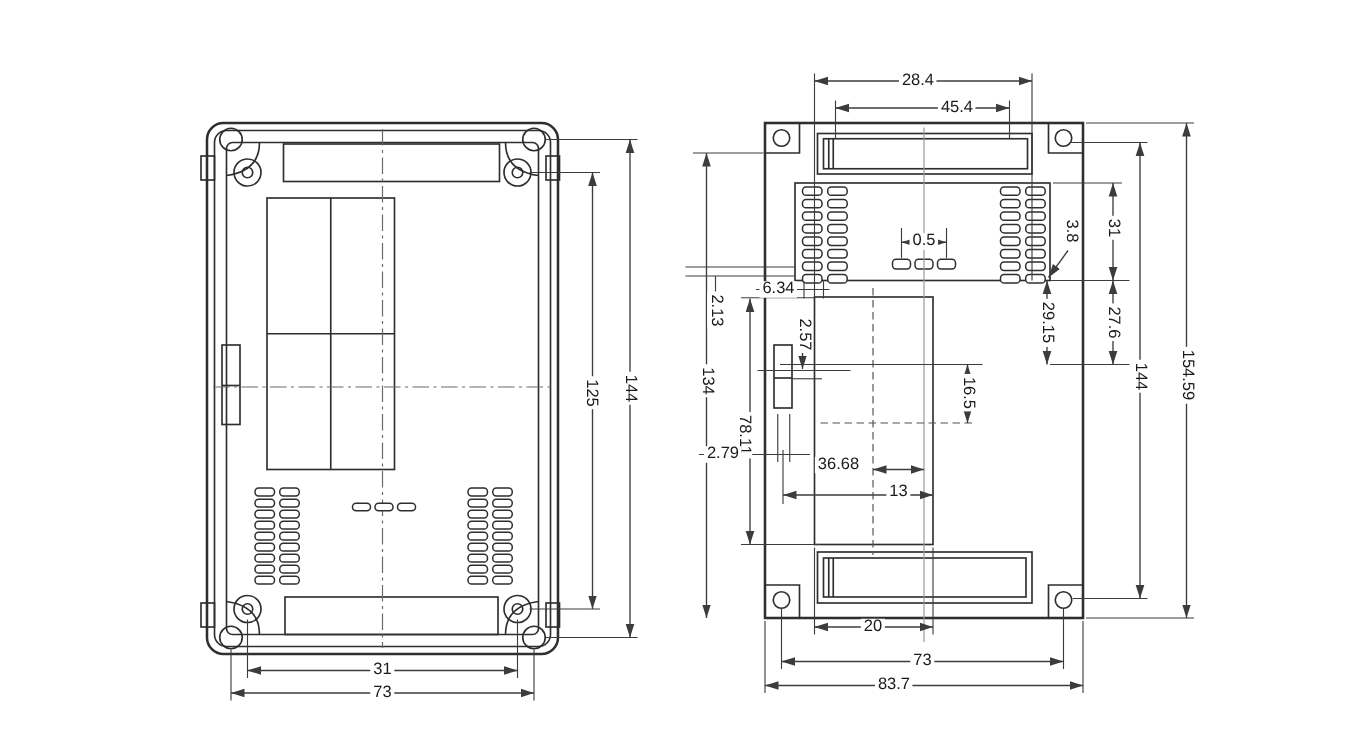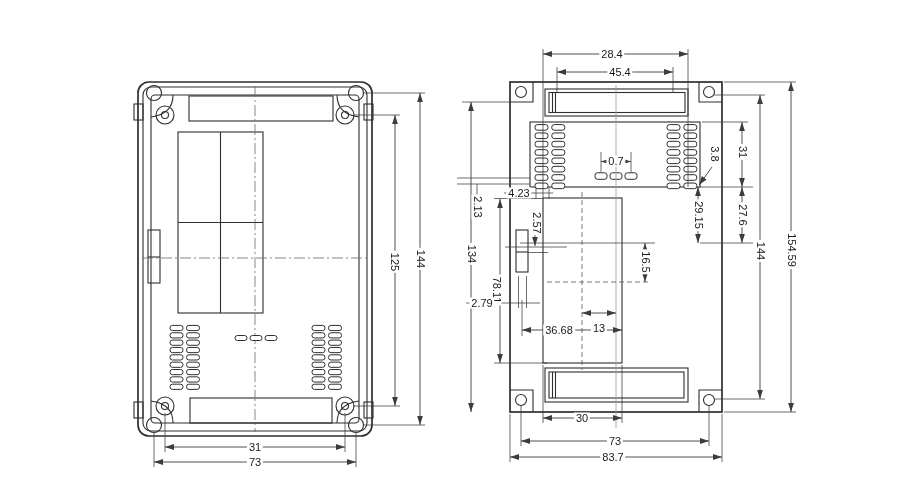--- a/index.html
+++ b/index.html
@@ -267,34 +267,34 @@
       <line class="dl" x1="557" y1="72" x2="673" y2="72" marker-start="url(#ar)" marker-end="url(#ar)"></line>
     </g>
   </svg>
 
   <div class="dim" style="left:255px;top:447px">31</div>
   <div class="dim" style="left:255px;top:462px">73</div>
   <div class="dim v" style="left:394px;top:262px">125</div>
   <div class="dim v" style="left:420px;top:259px">144</div>
 
   <div class="dim" style="left:612px;top:54px">28.4</div>
-  <div class="dim" style="left:620px;top:72px">45.4</div>
-  <div class="dim" style="left:616px;top:161px">0.7</div>
-  <div class="dim" style="left:519px;top:193px">4.23</div>
+  <div class="dim" style="left:638px;top:72px">45.4</div>
+  <div class="dim" style="left:616px;top:161px">0.5</div>
+  <div class="dim" style="left:519px;top:193px">6.34</div>
   <div class="dim v" style="left:477px;top:207px">2.13</div>
   <div class="dim v" style="left:471px;top:254px">134</div>
   <div class="dim v" style="left:536px;top:223px">2.57</div>
   <div class="dim v" style="left:496px;top:290px">78.11</div>
   <div class="dim" style="left:482px;top:303px">2.79</div>
-  <div class="dim" style="left:559px;top:330px">36.68</div>
+  <div class="dim" style="left:559px;top:310px">36.68</div>
   <div class="dim" style="left:599px;top:328px">13</div>
   <div class="dim v" style="left:645px;top:262px">16.5</div>
   <div class="dim v" style="left:714px;top:154px">3.8</div>
   <div class="dim v" style="left:742px;top:152px">31</div>
   <div class="dim v" style="left:698px;top:215px">29.15</div>
   <div class="dim v" style="left:742px;top:215px">27.6</div>
   <div class="dim v" style="left:760px;top:251px">144</div>
   <div class="dim v" style="left:791px;top:250px">154.59</div>
-  <div class="dim" style="left:582px;top:418px">30</div>
+  <div class="dim" style="left:582px;top:418px">20</div>
   <div class="dim" style="left:615px;top:441px">73</div>
-  <div class="dim" style="left:613px;top:457px">83.7</div>
+  <div class="dim" style="left:596px;top:457px">83.7</div>
 
 </div>
 
 </body></html>

